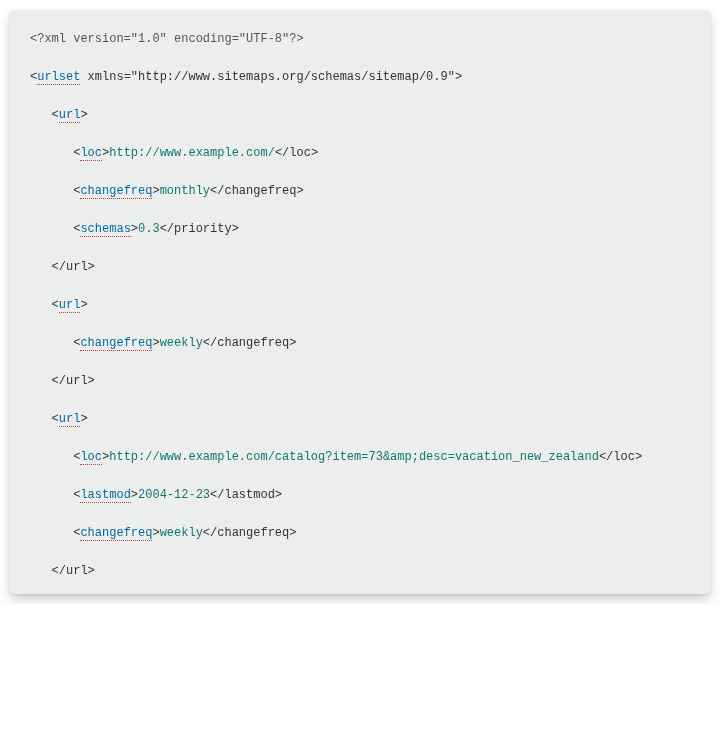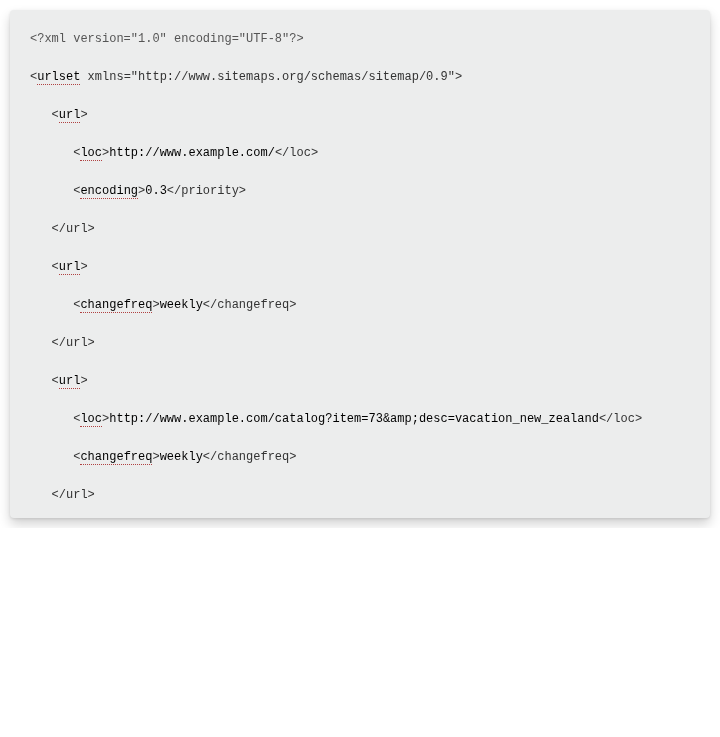--- a/index.html
+++ b/index.html
@@ -26,59 +26,61 @@
     .block-line {
       margin-bottom: 20px;
     }
     .block-line:last-child {
       margin-bottom: 0;
     }
     .tag {
       color: #333;
     }
     .linked {
-      color: #000000;
+      color: #0369a1;
       border-bottom: 1px dotted #b04242;
       padding-bottom: 0px;
     }
     .txt {
-      color: #000000;
+      color: #0f766e;
     }
     .gray {
       color: #555;
     }
   </style>
 </head>
 <body>
 
 <div class="code-block">
 
   <div class="line block-line"><span class="gray">&lt;?xml version="1.0" encoding="UTF-8"?&gt;</span></div>
 
   <div class="line block-line"><span class="tag">&lt;</span><span class="linked">urlset</span><span class="tag"> xmlns="http://www.sitemaps.org/schemas/sitemap/0.9"&gt;</span></div>
 
   <div class="line block-line">   <span class="tag">&lt;</span><span class="linked">url</span><span class="tag">&gt;</span></div>
 
   <div class="line block-line">      <span class="tag">&lt;</span><span class="linked">loc</span><span class="tag">&gt;</span><span class="txt">http://www.example.com/</span><span class="tag">&lt;/loc&gt;</span></div>
 
 
+  <div class="line block-line">      <span class="tag">&lt;</span><span class="linked">changefreq</span><span class="tag">&gt;</span><span class="txt">monthly</span><span class="tag">&lt;/changefreq&gt;</span></div>
 
-  <div class="line block-line">      <span class="tag">&lt;</span><span class="linked">encoding</span><span class="tag">&gt;</span><span class="txt">0.3</span><span class="tag">&lt;/priority&gt;</span></div>
+  <div class="line block-line">      <span class="tag">&lt;</span><span class="linked">schemas</span><span class="tag">&gt;</span><span class="txt">0.3</span><span class="tag">&lt;/priority&gt;</span></div>
 
   <div class="line block-line">   <span class="tag">&lt;/url&gt;</span></div>
 
   <div class="line block-line">   <span class="tag">&lt;</span><span class="linked">url</span><span class="tag">&gt;</span></div>
 
 
   <div class="line block-line">      <span class="tag">&lt;</span><span class="linked">changefreq</span><span class="tag">&gt;</span><span class="txt">weekly</span><span class="tag">&lt;/changefreq&gt;</span></div>
 
   <div class="line block-line">   <span class="tag">&lt;/url&gt;</span></div>
 
   <div class="line block-line">   <span class="tag">&lt;</span><span class="linked">url</span><span class="tag">&gt;</span></div>
 
   <div class="line block-line">      <span class="tag">&lt;</span><span class="linked">loc</span><span class="tag">&gt;</span><span class="txt">http://www.example.com/catalog?item=73&amp;amp;desc=vacation_new_zealand</span><span class="tag">&lt;/loc&gt;</span></div>
 
+  <div class="line block-line">      <span class="tag">&lt;</span><span class="linked">lastmod</span><span class="tag">&gt;</span><span class="txt">2004-12-23</span><span class="tag">&lt;/lastmod&gt;</span></div>
 
   <div class="line block-line">      <span class="tag">&lt;</span><span class="linked">changefreq</span><span class="tag">&gt;</span><span class="txt">weekly</span><span class="tag">&lt;/changefreq&gt;</span></div>
 
   <div class="line block-line">   <span class="tag">&lt;/url&gt;</span></div>
 
 </div>
 
 </body></html>

